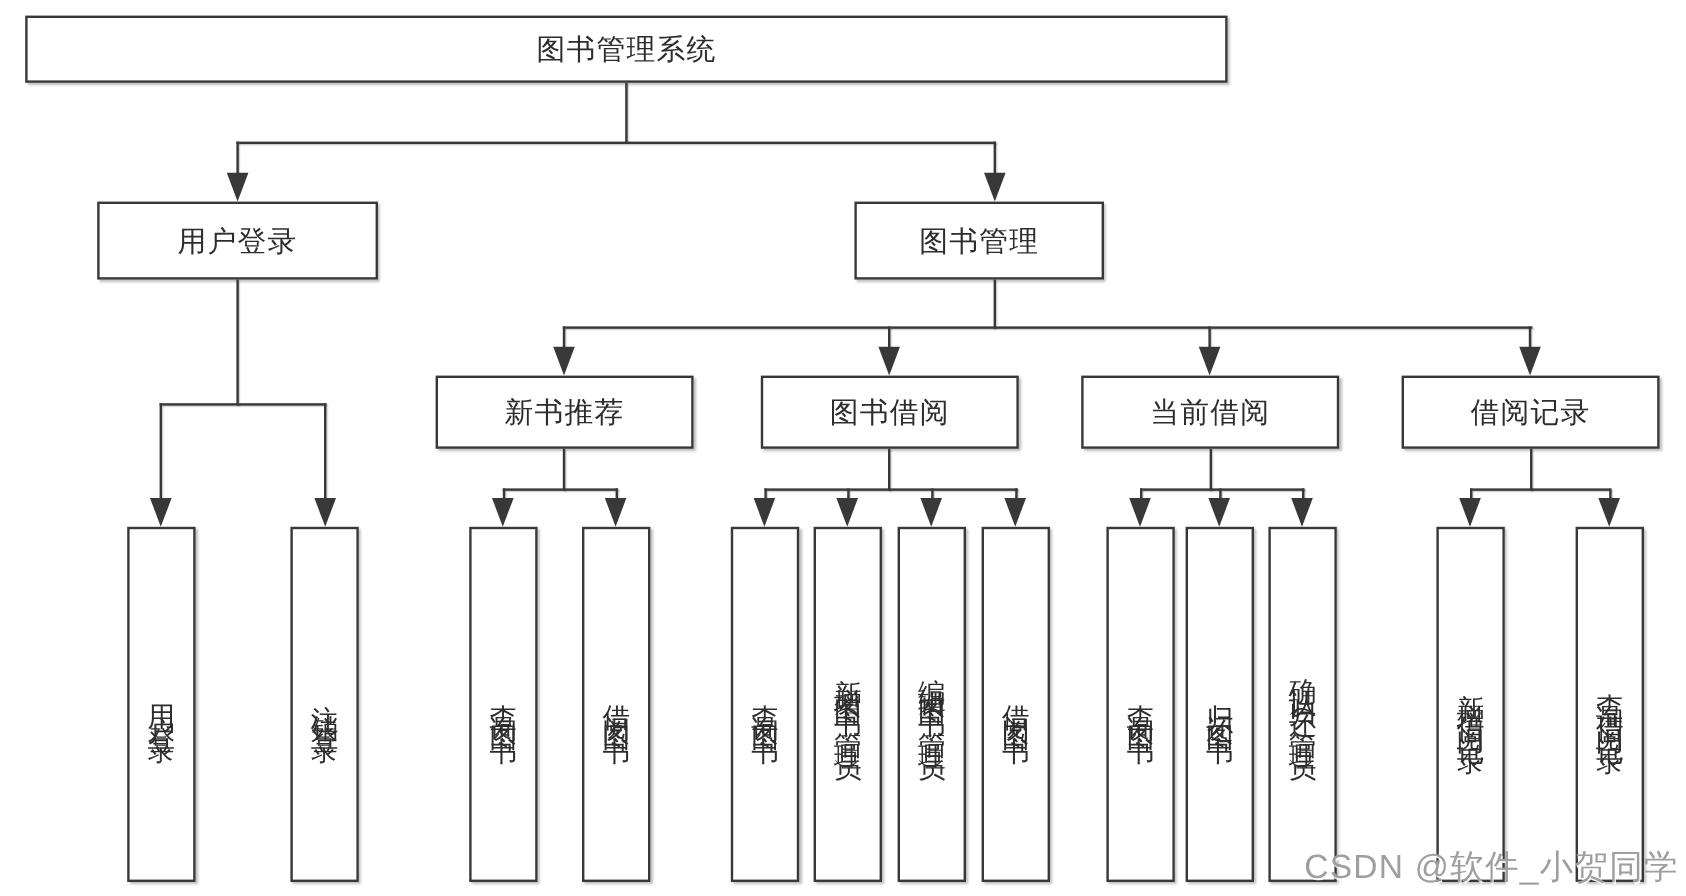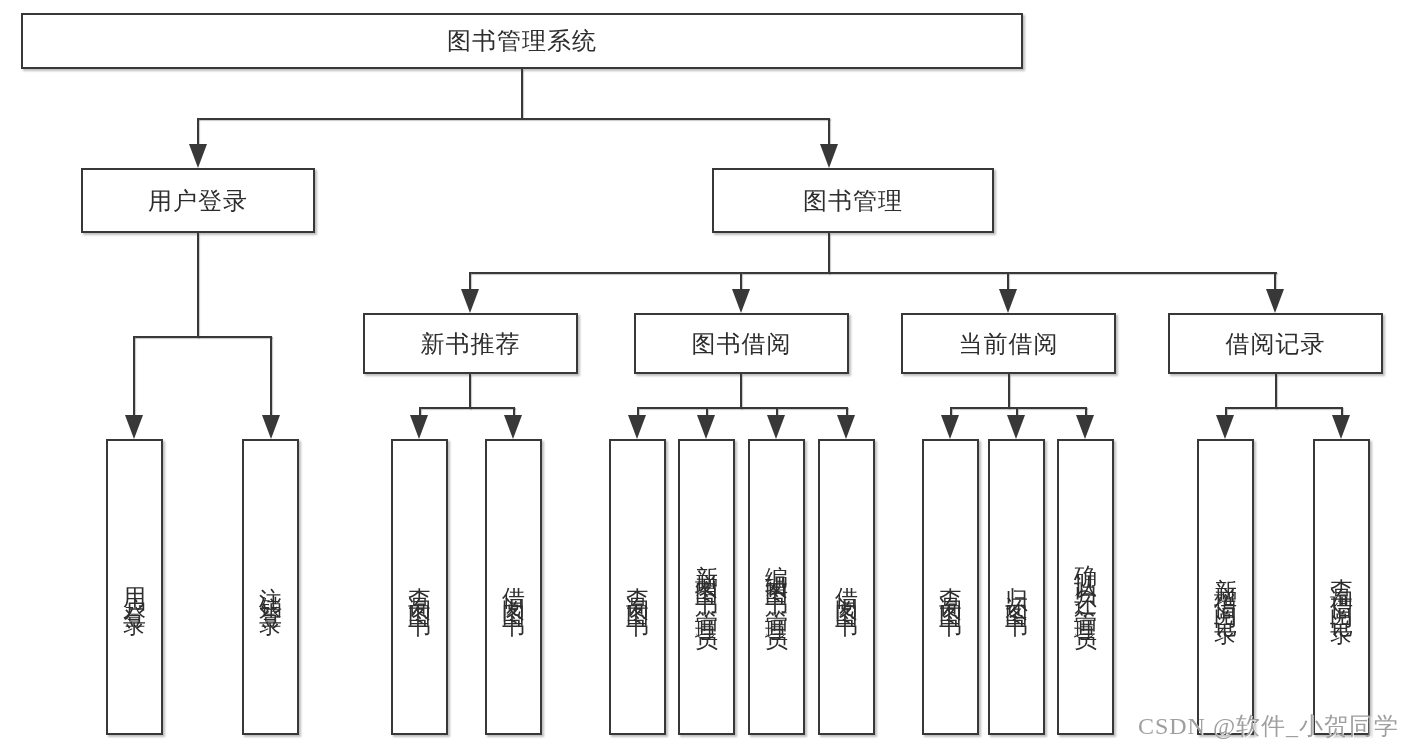--- a/index.html
+++ b/index.html
@@ -7,21 +7,21 @@
     --text: #2d2d2d;
     --watermark: #9f9f9f;
     --background: #ffffff;
   }
   html, body { margin: 0; padding: 0; background: var(--background); }
   .canvas {
     position: relative;
     width: 1405px;
     height: 747px;
     background: var(--background);
-    font-family: Liberation Serif, serif;
+    font-family: Liberation Sans, sans-serif;
     overflow: hidden;
   }
   .box {
     position: absolute;
     box-sizing: border-box;
     background: #fff;
     border: 2px solid var(--line);
     box-shadow: 2px 2px 2px rgba(110,110,110,0.45);
     display: flex;
     align-items: center;
@@ -56,21 +56,21 @@
     width: 0;
     height: 0;
     border-left: 9px solid transparent;
     border-right: 9px solid transparent;
     border-top: 24px solid var(--line);
   }
   .watermark {
     position: absolute;
     right: 6px;
     bottom: 5px;
-    font-size: 24px;
+    font-size: 28px;
     color: var(--watermark);
     text-shadow: 1px 1px 0 rgba(255,255,255,0.9);
     z-index: 10;
     letter-spacing: 1px;
   }
 </style>
 </head>
 <body>
 
 <div class="canvas">
@@ -78,21 +78,21 @@
   <div class="box" style="left:21px; top:13px; width:1002px; height:56px;">图书管理系统</div>
 
   <div class="v" style="left:521px; top:69px; height:50px;"></div>
   <div class="h" style="left:197px; top:118px; width:633px;"></div>
   <div class="v" style="left:197px; top:118px; height:30px;"></div>
   <div class="tri" style="left:189px; top:144px;"></div>
   <div class="v" style="left:828px; top:118px; height:30px;"></div>
   <div class="tri" style="left:820px; top:144px;"></div>
 
   <div class="box" style="left:81px; top:168px; width:234px; height:65px;">用户登录</div>
-  <div class="box" style="left:712px; top:168px; width:282px; height:65px;">图书管理</div>
+  <div class="box" style="left:712px; top:168px; width:208px; height:65px;">图书管理</div>
 
   <div class="v" style="left:197px; top:233px; height:105px;"></div>
   <div class="h" style="left:133px; top:336px; width:139px;"></div>
   <div class="v" style="left:133px; top:336px; height:82px;"></div>
   <div class="tri" style="left:125px; top:415px;"></div>
   <div class="v" style="left:270px; top:336px; height:82px;"></div>
   <div class="tri" style="left:262px; top:415px;"></div>
 
   <div class="v" style="left:828px; top:233px; height:41px;"></div>
   <div class="h" style="left:469px; top:272px; width:808px;"></div>

